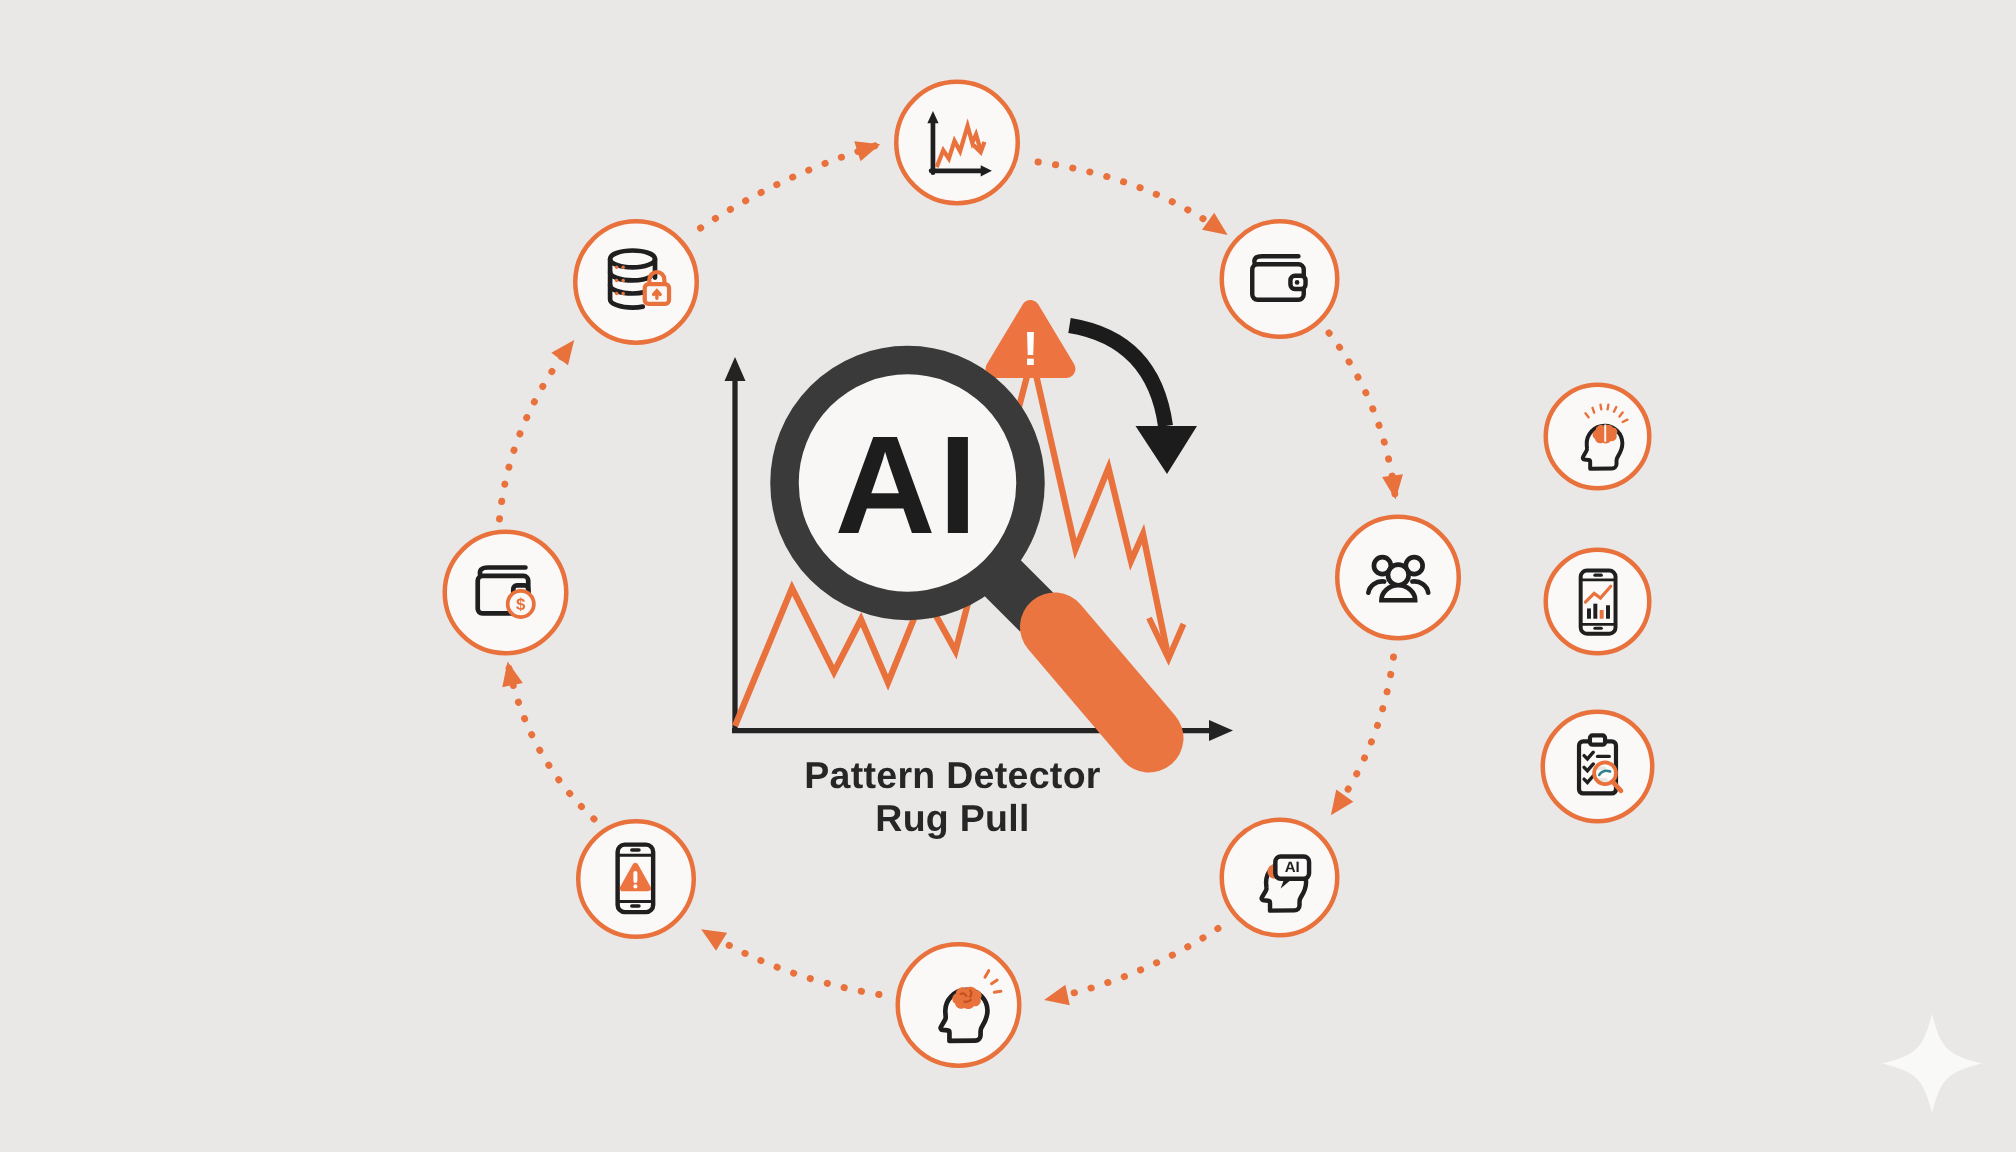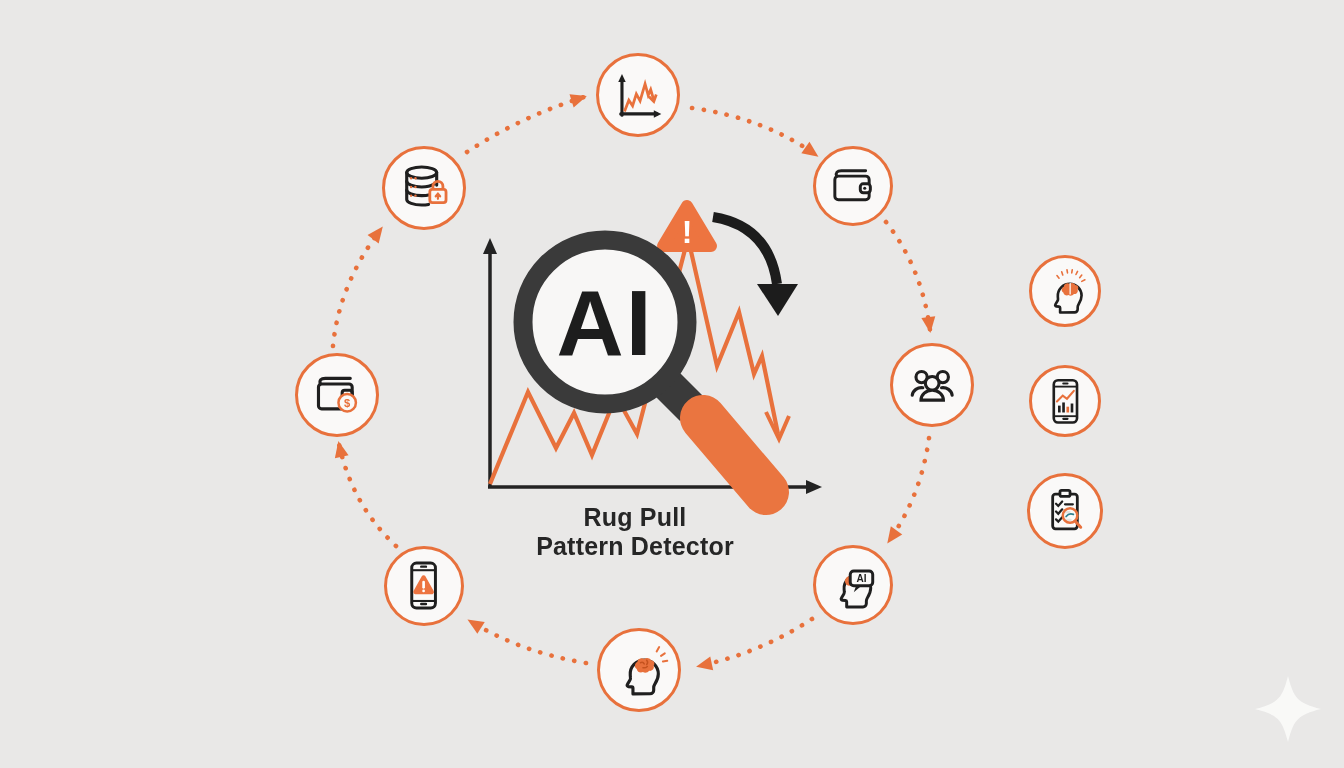--- a/index.html
+++ b/index.html
@@ -73,22 +73,22 @@
       <g>
         <line x1="662" y1="379" x2="692" y2="409" stroke="#3a3a3a" stroke-width="34"></line>
         <line x1="703" y1="418" x2="766" y2="492" stroke="#ea7540" stroke-width="46" stroke-linecap="round"></line>
         <circle cx="605" cy="322" r="82" fill="#f8f7f6" stroke="#3a3a3a" stroke-width="19"></circle>
         <text x="605" y="355" text-anchor="middle" font-size="93" font-weight="bold" fill="#1d1d1d" letter-spacing="2" font-family="Liberation Sans, sans-serif">AI</text>
       </g>
     </g>
   </svg>
 
   <div class="title">
+    <div>Pattern Detector</div>
     <div>Rug Pull</div>
-    <div>Pattern Detector</div>
   </div>
 
   <div class="node" style="left:596px;top:53px;width:84px;height:84px;">
     <svg viewBox="0 0 100 100">
       <g stroke="#1f1f1f" stroke-width="5" fill="none" stroke-linecap="round">
         <path d="M24,82 L24,26"></path>
           <path d="M22,80 L80,80"></path>
       </g>
       <polygon points="24,16 18,29 30,29" fill="#1f1f1f"></polygon>
       <polygon points="87,80 75,74 75,86" fill="#1f1f1f"></polygon>

